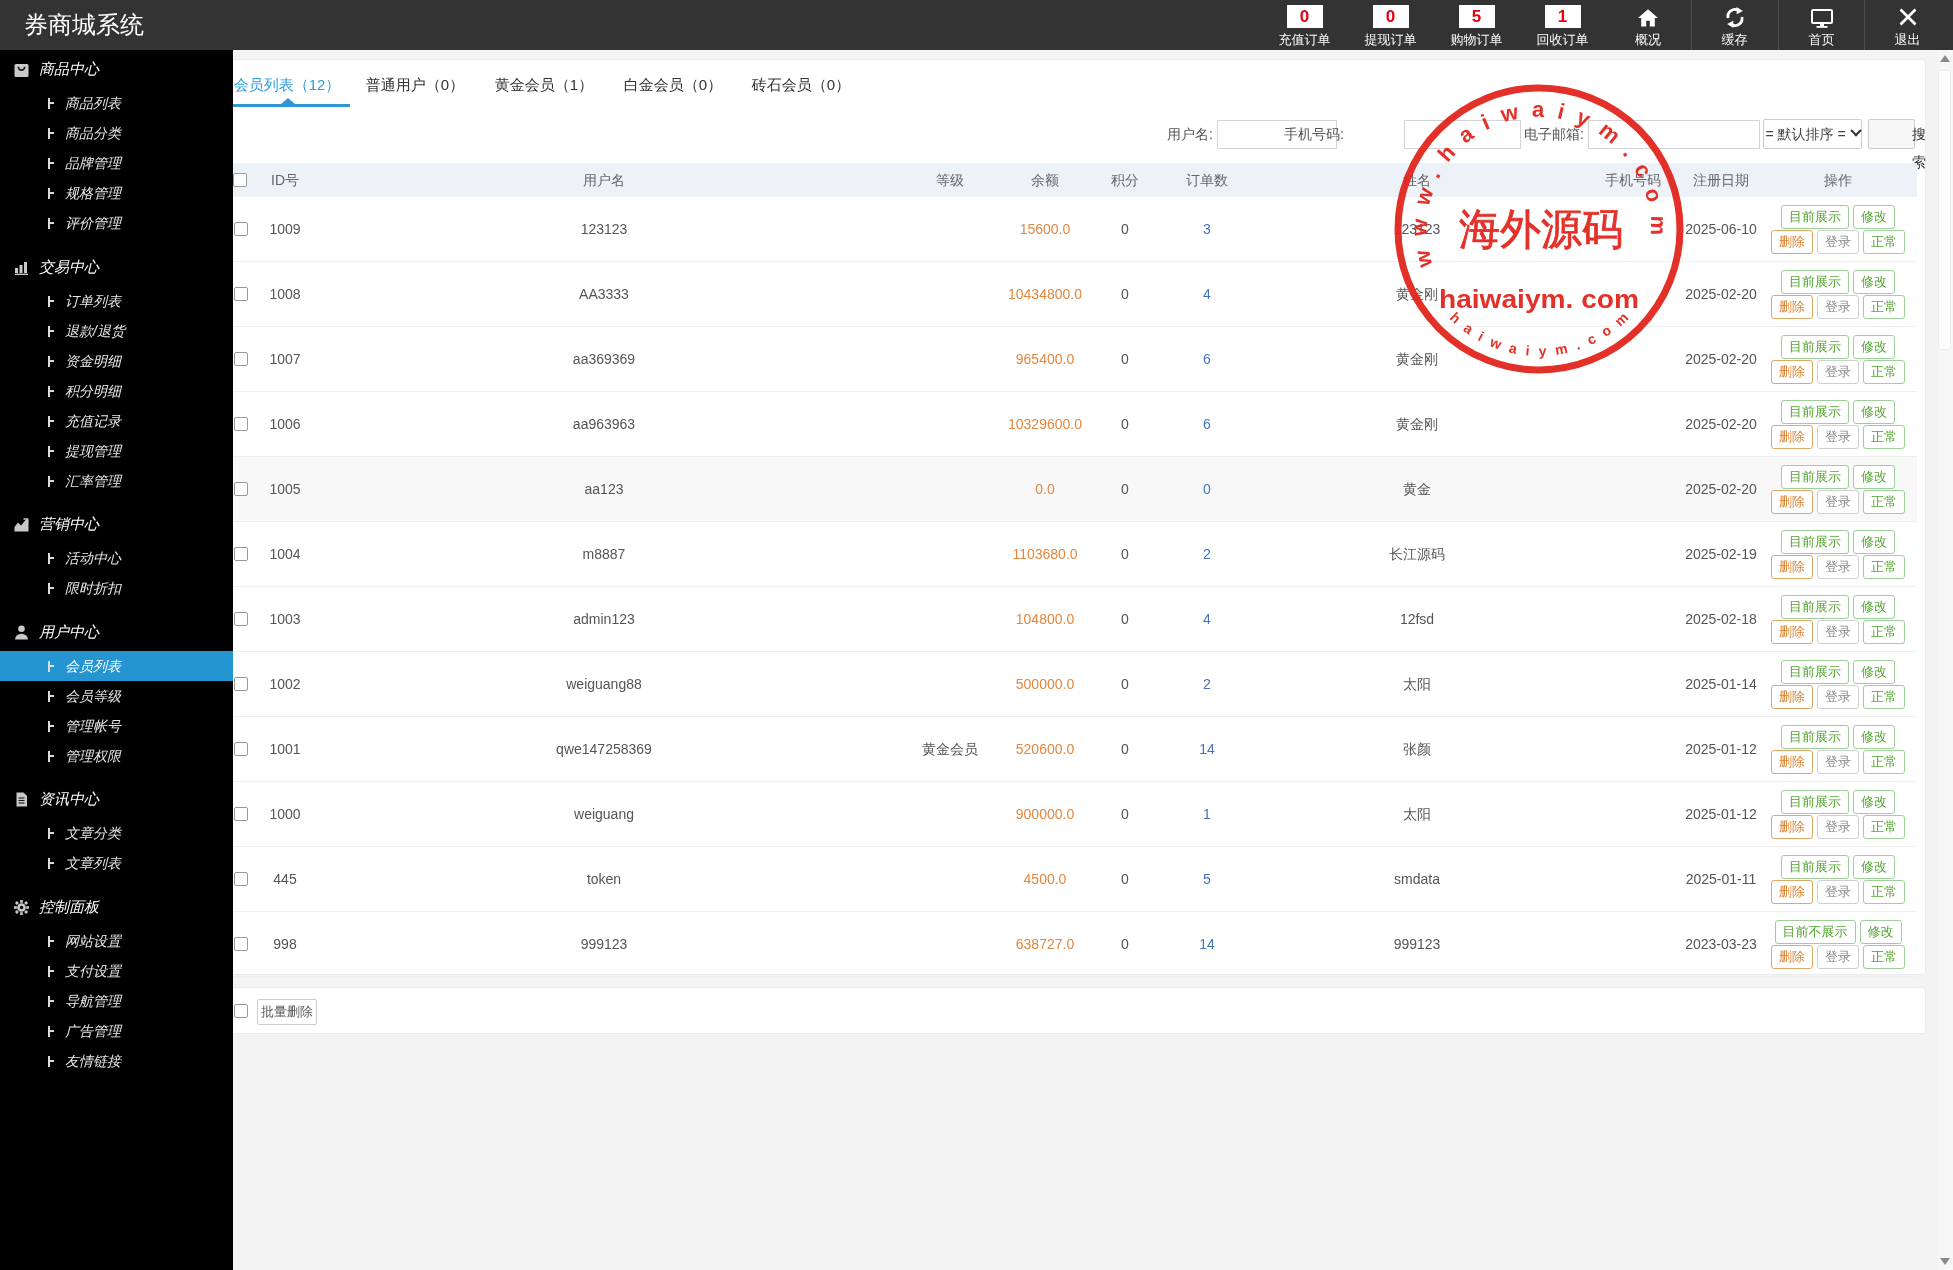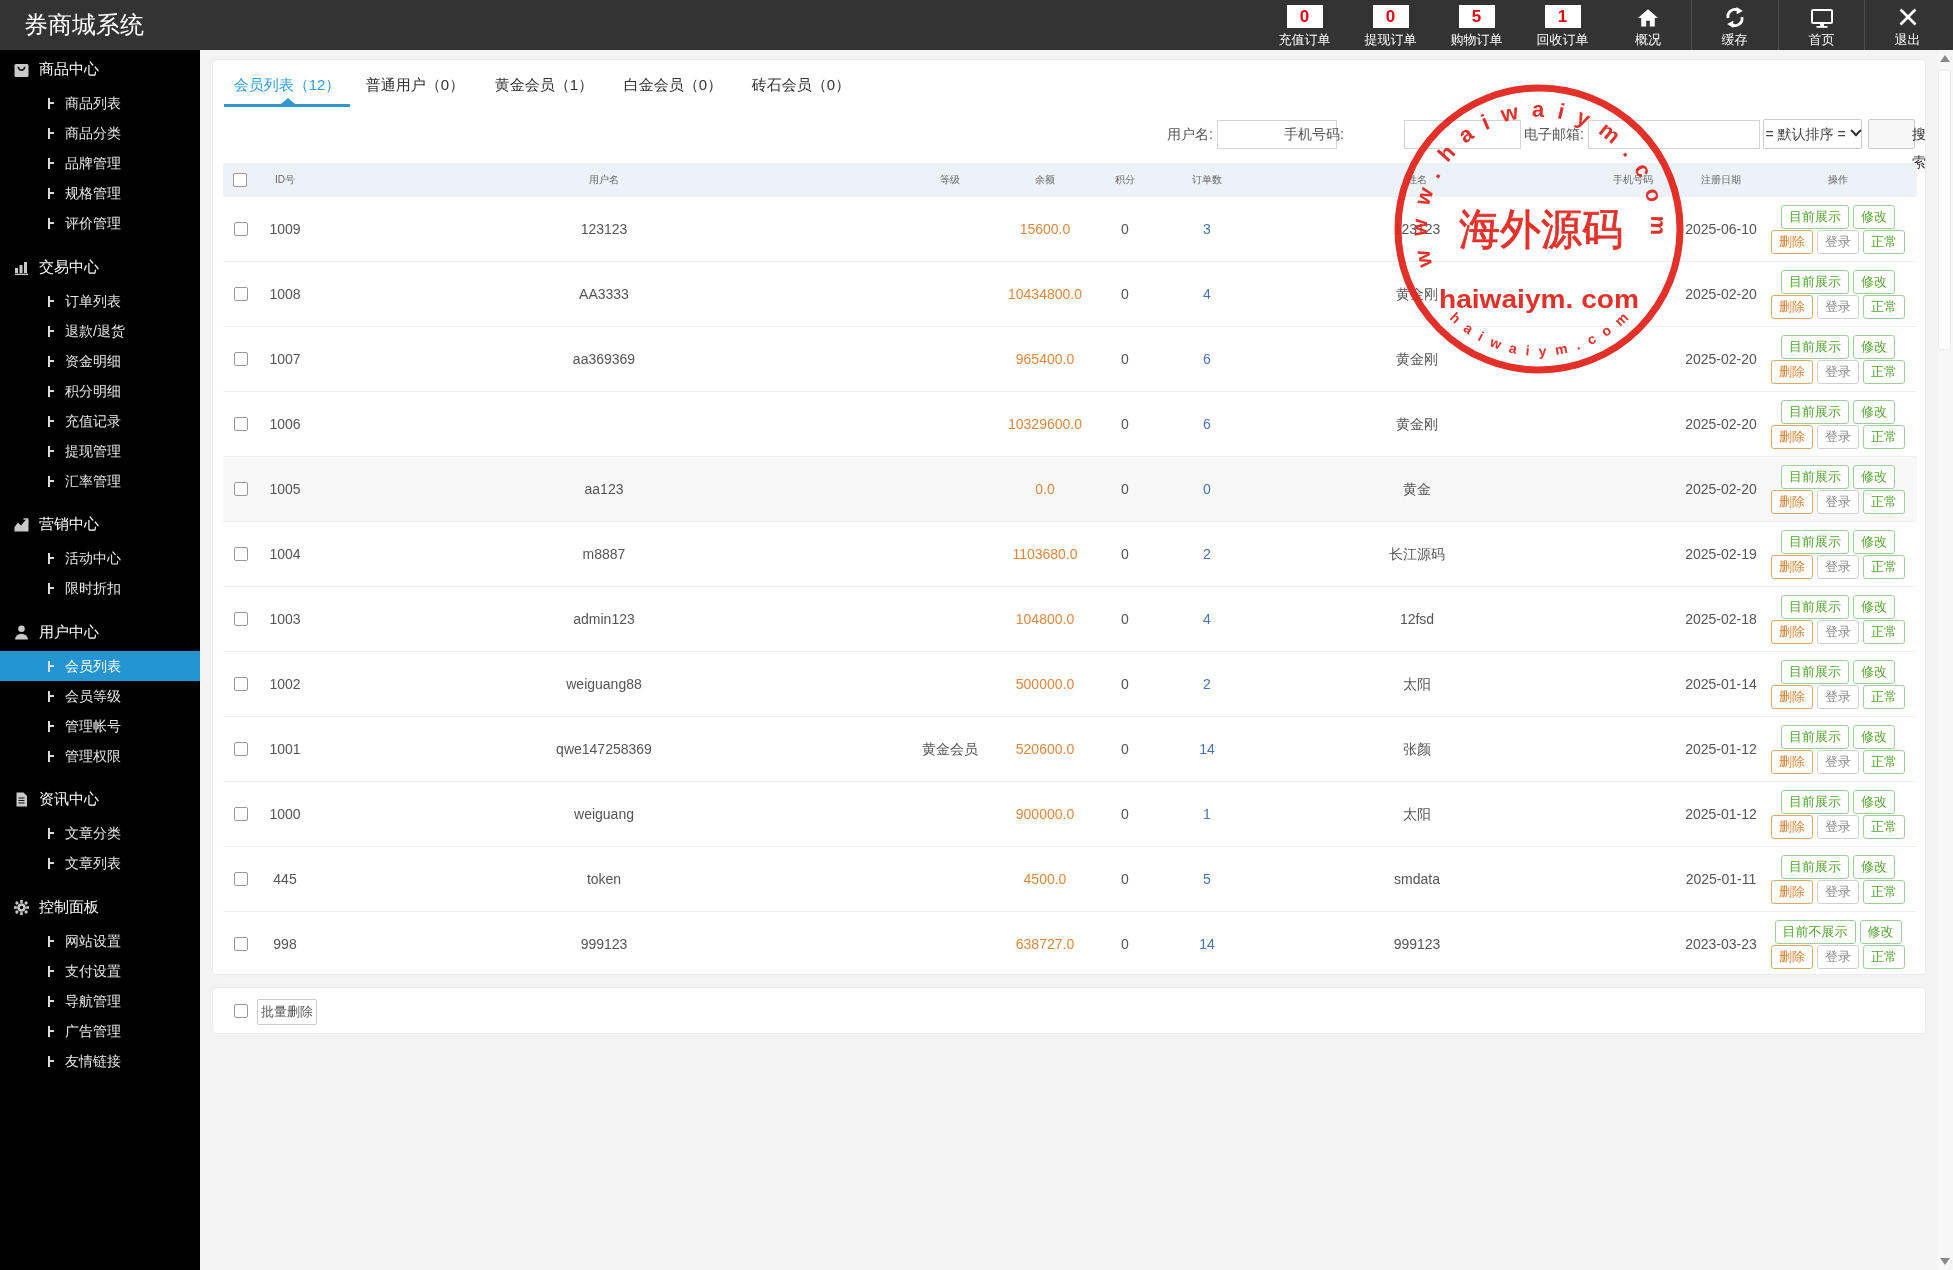--- a/index.html
+++ b/index.html
@@ -6,21 +6,21 @@
 html,body{width:1953px;height:1270px;overflow:hidden;background:#f3f3f3;font-family:"Liberation Sans",sans-serif;}
 
 .topbar{position:absolute;left:0;top:0;width:1953px;height:50px;background:#333333;z-index:30;}
 .brand{position:absolute;left:24px;top:0;height:50px;line-height:50px;color:#ffffff;font-size:24px;}
 .titem{position:absolute;top:0;height:50px;text-align:center;color:#fff;}
 .titem .lbl{position:absolute;left:0;right:0;top:31px;font-size:13px;color:#fbfbfb;}
 .badge{position:absolute;left:50%;margin-left:-18px;top:5px;width:36px;height:23px;background:#fff;color:#e60012;font-weight:bold;font-size:17px;line-height:23px;text-align:center;}
 .tsep{position:absolute;top:0px;width:1px;height:50px;background:#4d4d4d;}
 .ticon{position:absolute;left:50%;top:6px;transform:translateX(-50%);}
 
-.sidebar{position:absolute;left:0;top:50px;width:200px;height:1220px;background:#000000;z-index:20;}
+.sidebar{position:absolute;left:0;top:50px;width:233px;height:1220px;background:#000000;z-index:20;font-style:italic;}
 .sec{height:38px;line-height:38px;color:#fefefe;font-size:15px;position:relative;}
 .sec .stxt{position:absolute;left:39px;top:0;}
 .sec .sicon{position:absolute;left:14px;top:12px;width:15px;height:15px;}
 .mitem{height:30px;line-height:30px;color:#e8e8e8;font-size:14px;position:relative;}
 .mitem .mtxt{position:absolute;left:65px;top:0;}
 .mitem.active{background:#2595d2;color:#fff;}
 .tick{position:absolute;left:48px;top:10px;width:7px;height:11px;border-left:2px solid #dcdcdc;}
 .tick i{position:absolute;left:0;top:4px;width:4px;height:2px;background:#dcdcdc;}
 .secgap{height:9.5px;}
 
@@ -31,21 +31,21 @@
 .tab.on{color:#2d9cdb;}
 .tabline{position:absolute;left:11px;top:44px;width:126px;height:3px;background:#2e97d4;}
 .notch{position:absolute;left:68px;top:38px;width:0;height:0;border-left:7px solid transparent;border-right:7px solid transparent;border-bottom:6px solid #2e97d4;}
 
 .slabel{position:absolute;top:60px;height:29px;line-height:29px;font-size:14px;color:#555;}
 .sinput{position:absolute;top:60px;height:29px;border:1px solid #d4d4d4;background:#fff;}
 .sselect{position:absolute;top:59px;height:30px;border:1px solid #cccccc;border-radius:2px;background:#fff;font-size:14px;color:#444;line-height:28px;text-align:center;}
 .sbtn{position:absolute;top:59px;height:30px;width:47px;border:1px solid #cccccc;border-radius:2px;background:#f7f7f7;font-size:14px;color:#333;line-height:28px;text-align:center;}
 
 .thead{position:absolute;left:10px;top:103px;width:1694px;height:34px;background:#edf1f8;}
-.hcell{position:absolute;top:0;height:34px;line-height:34px;font-size:10px;color:#666;text-align:center;}
+.hcell{position:absolute;top:0;height:34px;line-height:34px;font-size:14px;color:#666;text-align:center;}
 .row{position:absolute;left:10px;width:1694px;height:65px;border-bottom:1px solid #efefef;}
 .row.stripe{background:#f8f8f8;text-decoration:underline;}
 .cell{position:absolute;top:0;height:64px;line-height:64px;font-size:14px;color:#555;text-align:center;white-space:nowrap;}
 .cb{position:absolute;width:14px;height:14px;border:1px solid #999;border-radius:2px;background:#fff;}
 .bal{color:#e2873f;}
 .ord{color:#4374bb;}
 .ops{position:absolute;text-align:center;}
 .btn{display:inline-block;height:24px;line-height:22px;padding:0 7px;border-radius:3px;font-size:13px;margin:0 2px;vertical-align:top;}
 .bgreen{border:1px solid #9ece9a;color:#55a532;background:#fff;}
 .borange{border:1px solid #ddaa66;color:#d9822f;background:#fff;}
@@ -404,20 +404,21 @@
   <div class="cell" style="left:1028px;width:332px;">黄金刚</div>
   <div class="cell" style="left:1460px;width:76px;">2025-02-20</div>
   <div class="ops" style="left:1536px;width:158px;top:7px;">
   <div class="oprow"><span class="btn bgreen">目前展示</span><span class="btn bgreen">修改</span></div>
   <div class="oprow"><span class="btn borange">删除</span><span class="btn bgray">登录</span><span class="btn bgreen">正常</span></div>
   </div>
   </div>
   <div class="row" style="top:332px;">
   <div class="cb" style="left:11px;top:25px;"></div>
   <div class="cell" style="left:36px;width:52px;">1006</div>
+  <div class="cell" style="left:88px;width:586px;">aa963963</div>
   <div class="cell" style="left:780px;width:84px;"><span class="bal">10329600.0</span></div>
   <div class="cell" style="left:864px;width:76px;">0</div>
   <div class="cell" style="left:940px;width:88px;"><span class="ord">6</span></div>
   <div class="cell" style="left:1028px;width:332px;">黄金刚</div>
   <div class="cell" style="left:1460px;width:76px;">2025-02-20</div>
   <div class="ops" style="left:1536px;width:158px;top:7px;">
   <div class="oprow"><span class="btn bgreen">目前展示</span><span class="btn bgreen">修改</span></div>
   <div class="oprow"><span class="btn borange">删除</span><span class="btn bgray">登录</span><span class="btn bgreen">正常</span></div>
   </div>
   </div>

